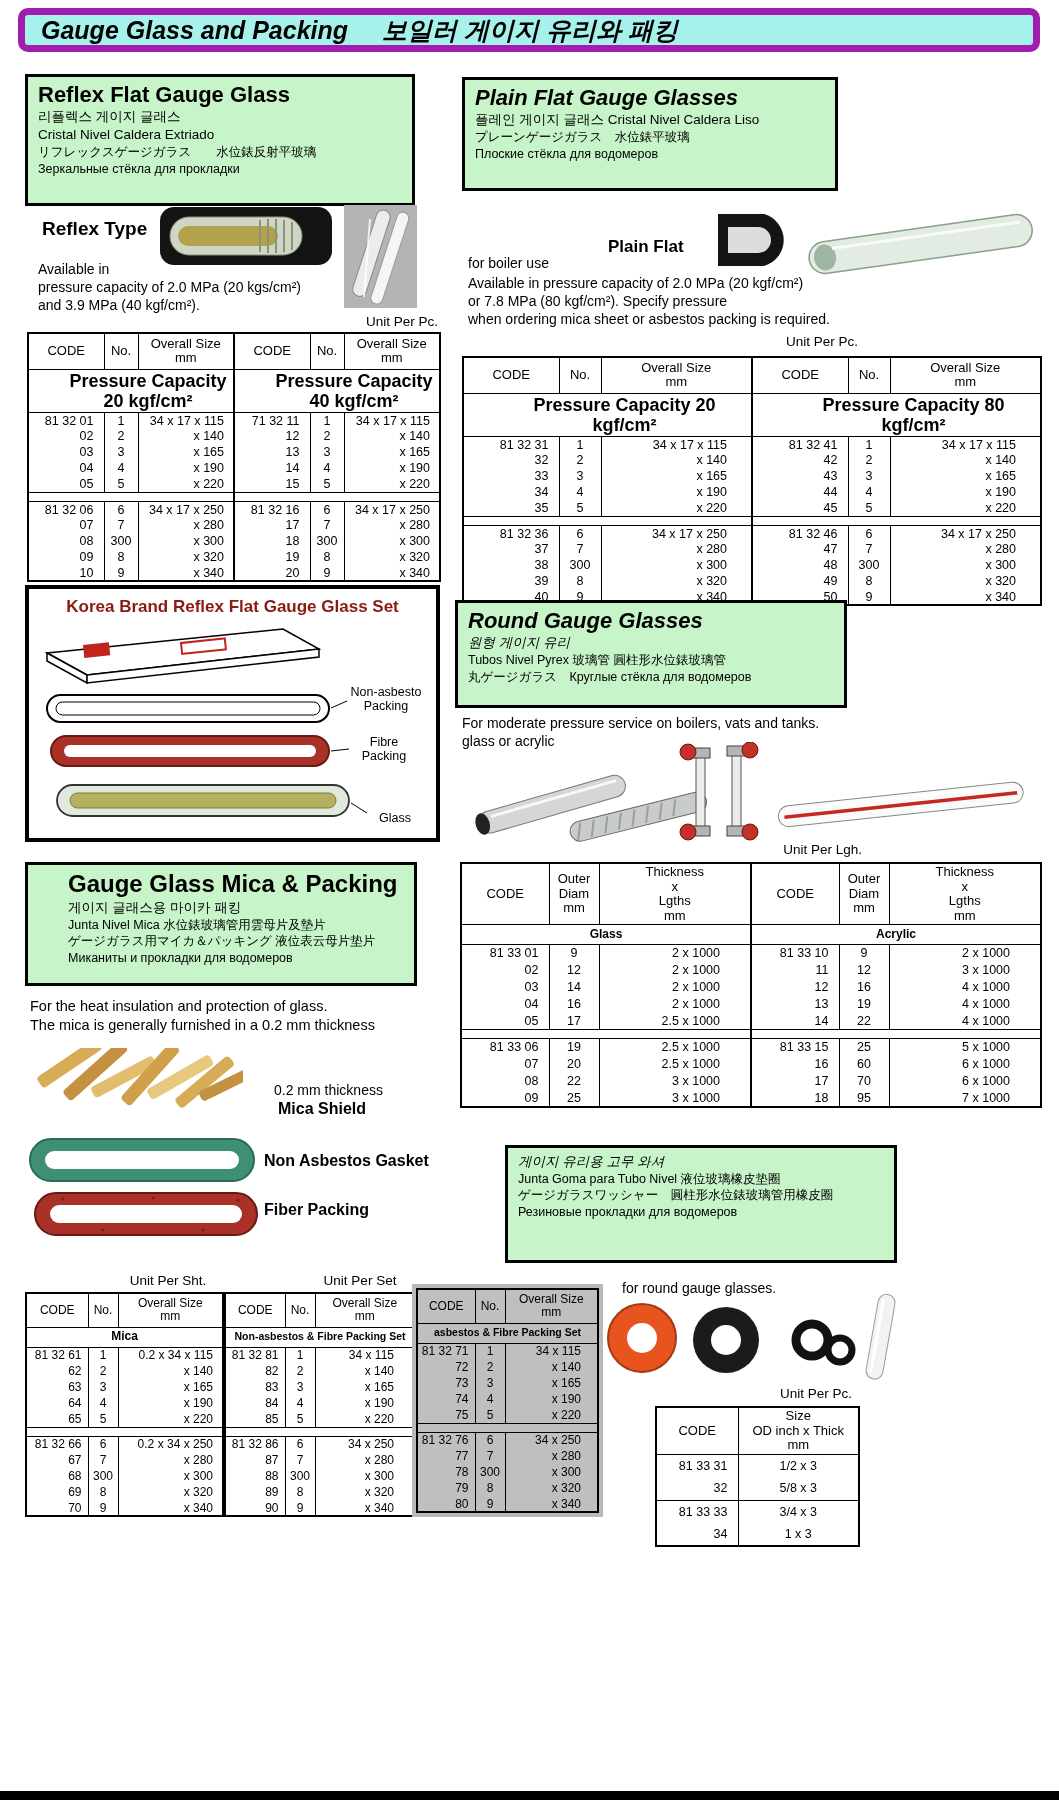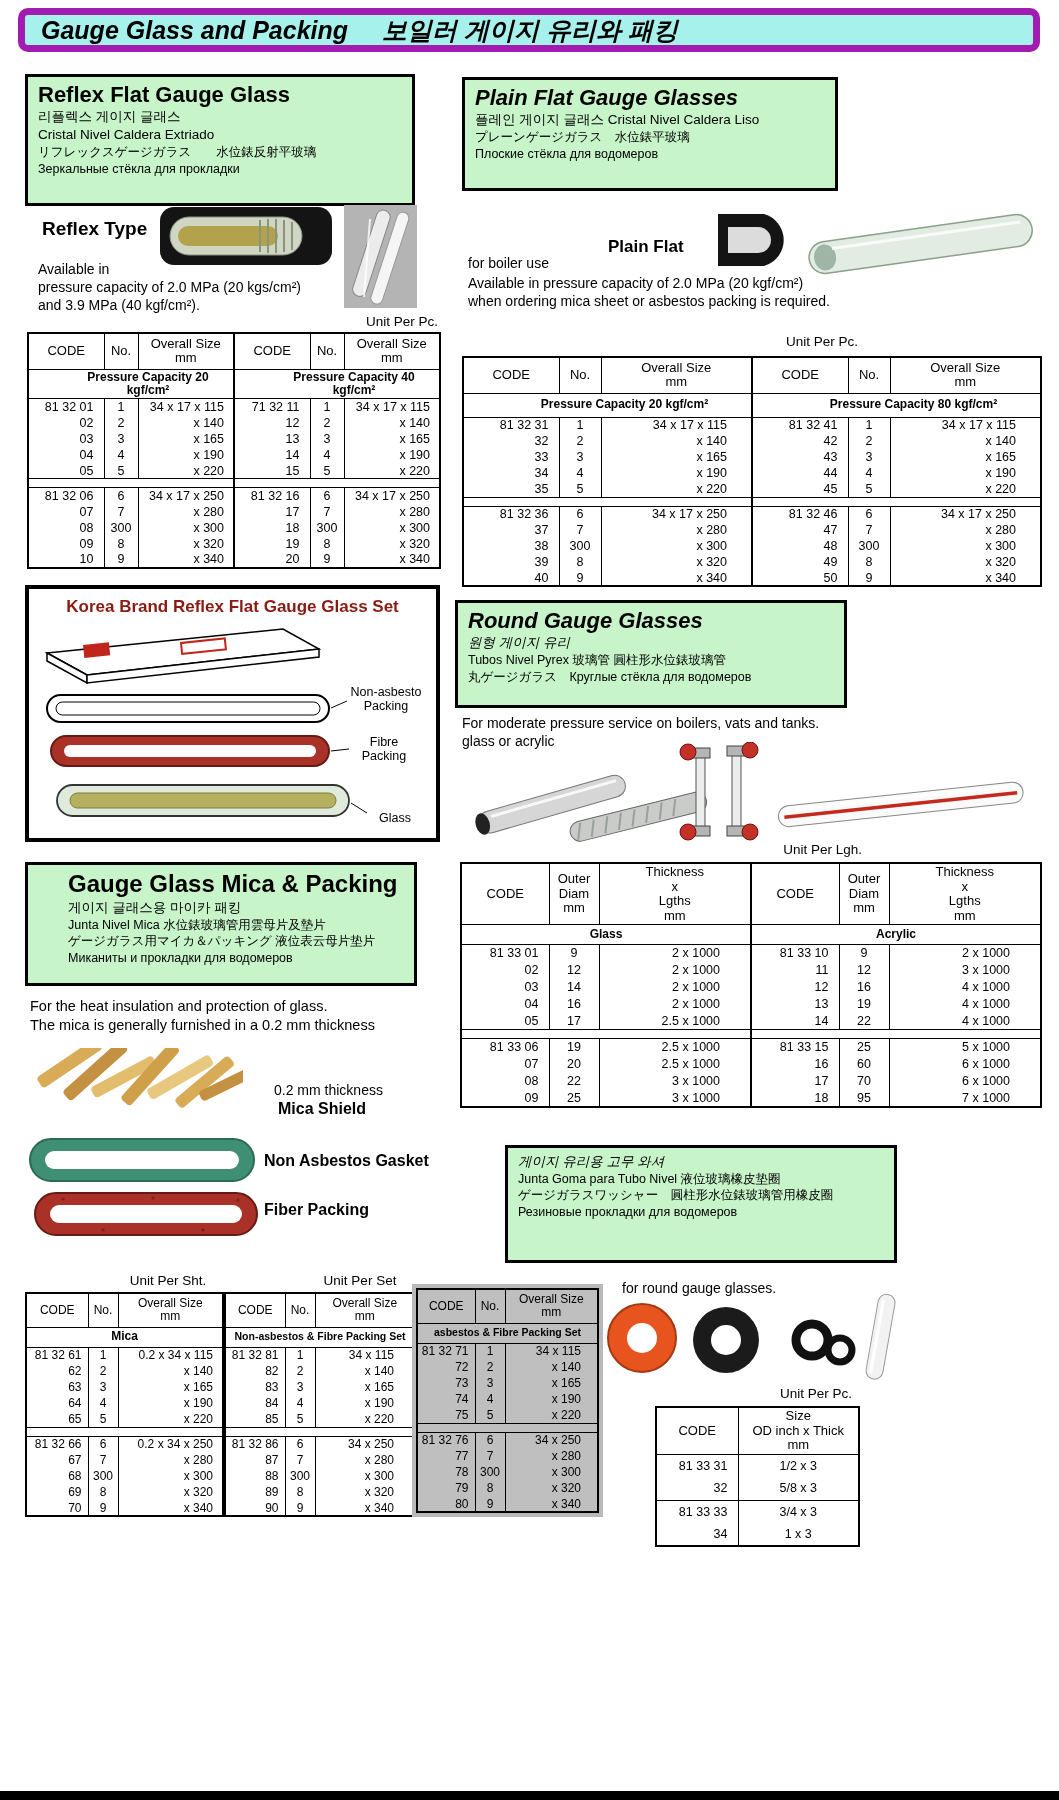--- a/index.html
+++ b/index.html
@@ -23,21 +23,21 @@
   .gbox .ln.sm { font-size:12.5px; }
 
   .lbl-bold { font-weight:bold; }
   .txt14 { font-size:14px; line-height:1.28; }
   .unit { font-size:13.5px; text-align:right; }
 
   
   table.cat { border-collapse:collapse; border:2px solid #000; background:#fff; table-layout:fixed; }
   .cat th { border:1px solid #000; font-weight:normal; font-size:13px; text-align:center;
             padding:1px 2px; line-height:1.12; }
-  .cat th.cap { font-weight:bold; font-size:12px; height:24px;padding-left:36px; }
+  .cat th.cap { font-weight:bold; font-size:18px; height:24px;padding-left:36px; }
   .cat td { border-left:1px solid #000; border-right:1px solid #000; border-top:none; border-bottom:none;
             font-size:12.5px; height:16px; padding:0 2px; text-align:center; }
   .cat tbody.grp { border-top:1px solid #000; border-bottom:1px solid #000; }
   .cat tbody.sp td { height:9px; border-left:none; border-right:none; }
   .cat td.code { text-align:right; padding-right:10px; }
   .cat td.size { text-align:right; padding-right:9px; }
   .cat th.band { font-weight:bold; font-size:12px; height:20px; }
   .tblpair { display:flex; }
   .tblpair table + table { margin-left:-2px; }
 
@@ -278,20 +278,21 @@
       <rect x="6" y="30" width="225" height="32" rx="16" fill="#e3ece3" stroke="#8aa08a" stroke-width="1.5"></rect>
       <ellipse cx="22" cy="46" rx="11" ry="13" fill="#9fb5a5"></ellipse>
       <line x1="30" y1="38" x2="220" y2="38" stroke="#fff" stroke-width="3" opacity="0.8"></line>
     </g>
   </svg>
 
   <div class="abs lbl-bold" style="left:608px; top:237px; font-size:17px;">Plain Flat</div>
   <div class="abs txt14" style="left:468px; top:255px;">for boiler use</div>
   <div class="abs txt14" style="left:468px; top:275px; width:565px;">
     <div>Available in  pressure capacity of 2.0 MPa (20 kgf/cm²)</div>
+    <div>or 7.8 MPa (80 kgf/cm²). Specify pressure</div>
     <div>when ordering mica sheet or asbestos packing is required.</div>
   </div>
   <div class="abs unit" style="left:758px; top:334px; width:100px;">Unit Per Pc.</div>
 
   <div class="abs tblpair" style="left:462px; top:356px;">
     <table class="cat">
       <colgroup>
           <col style="width:96px">
           <col style="width:42px">
           <col style="width:151px">

